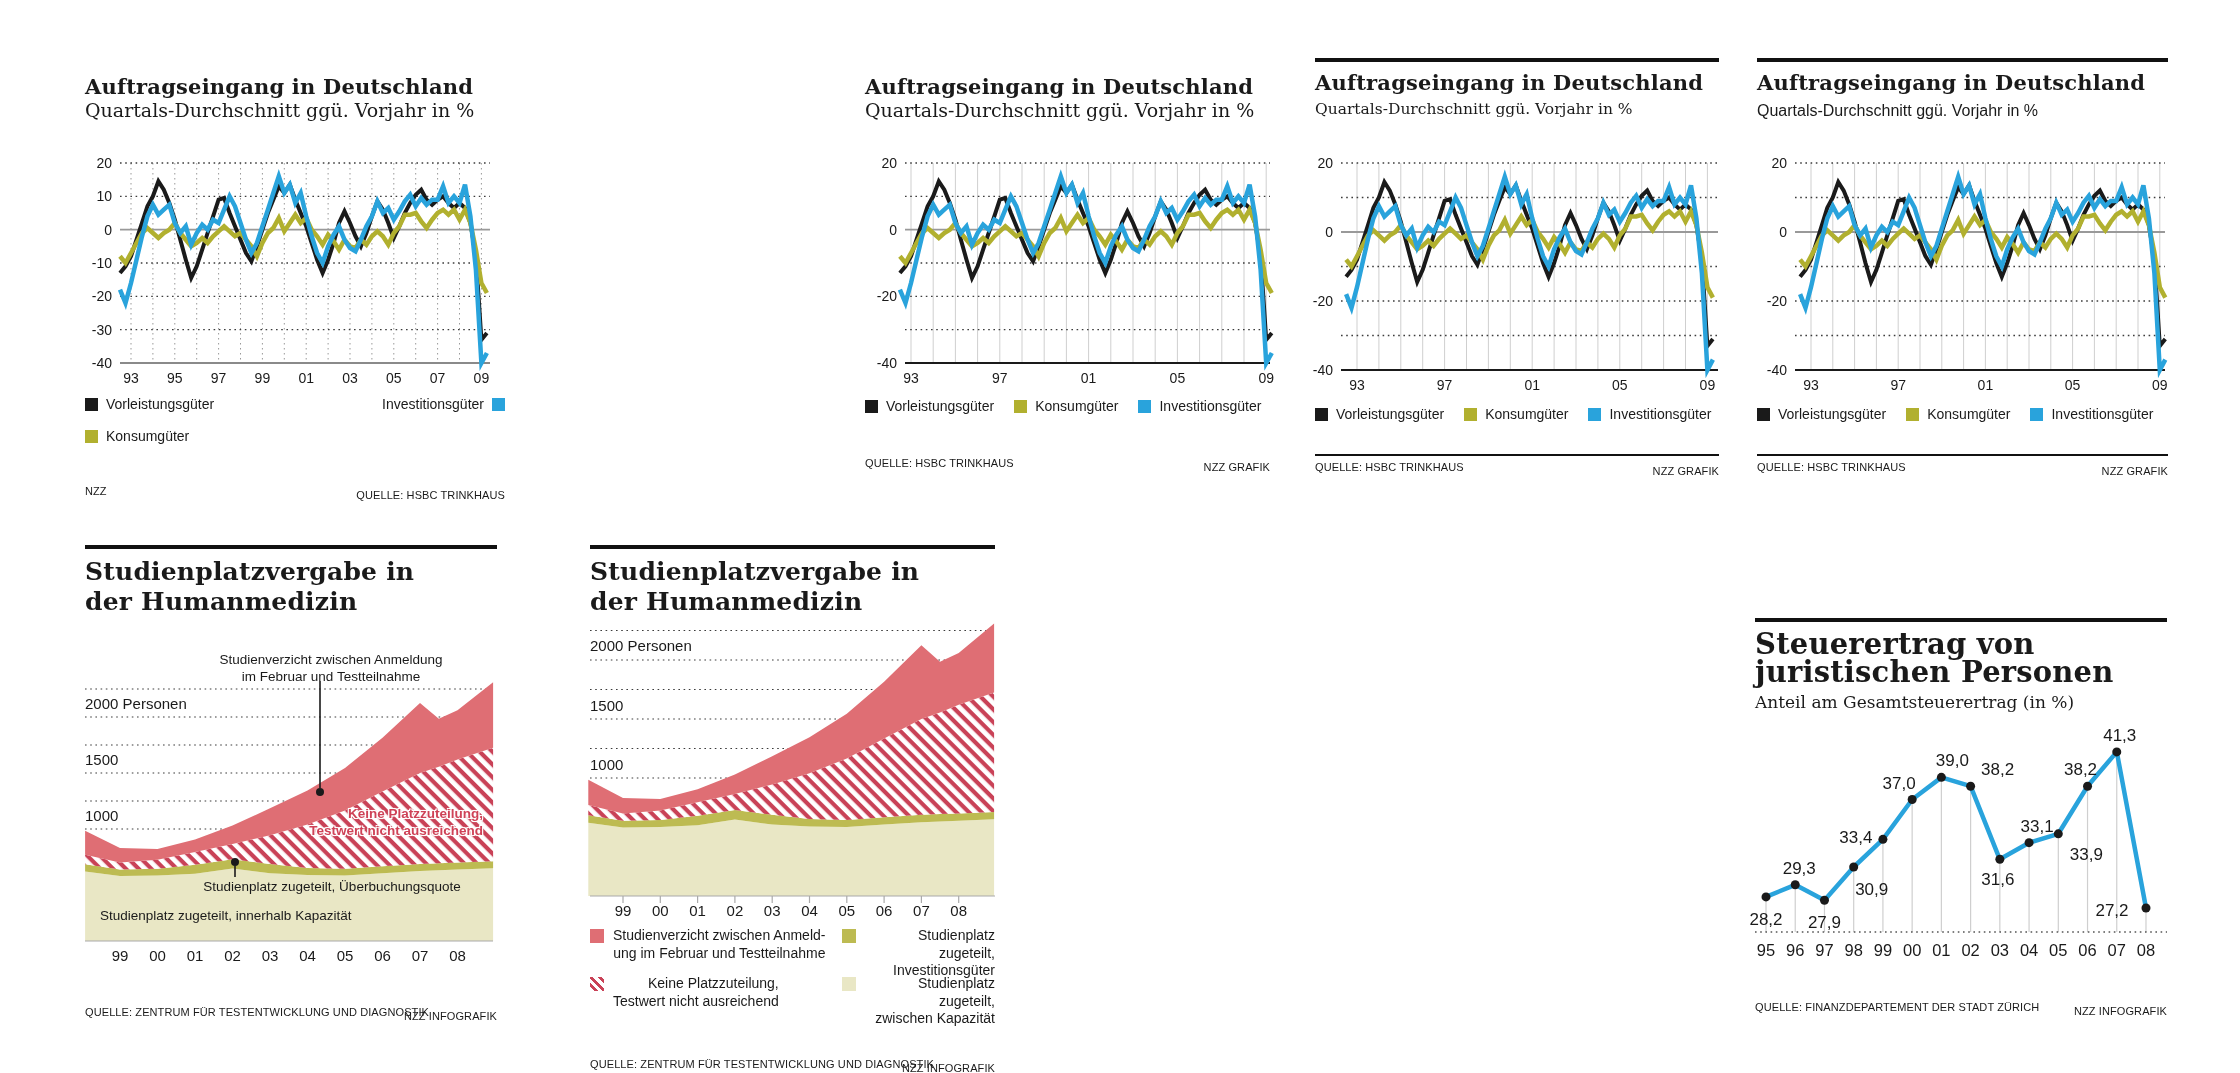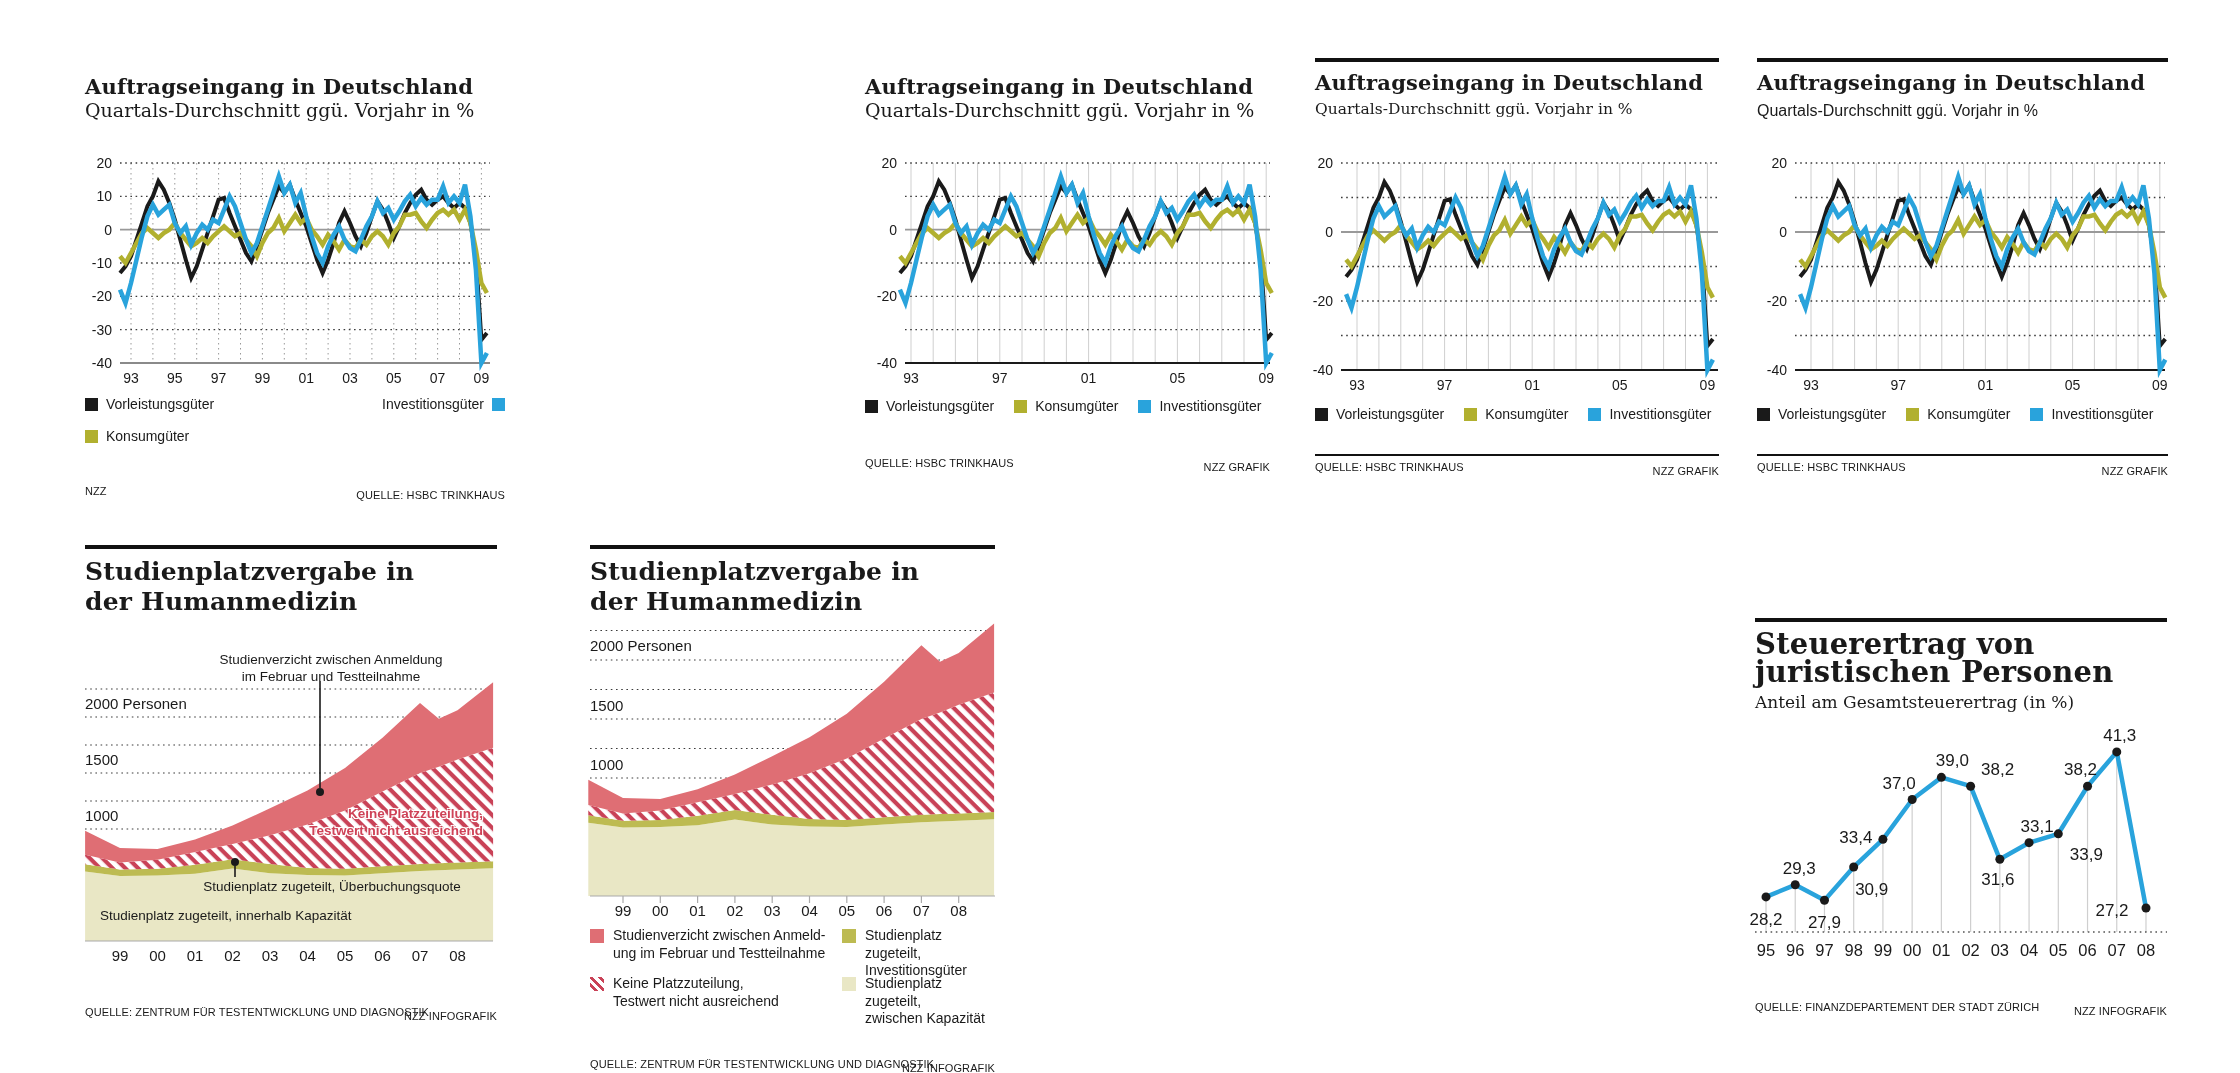--- a/index.html
+++ b/index.html
@@ -21,21 +21,21 @@
   .lg-inline{display:flex;gap:20px;}
   .footer{position:absolute;left:0;width:100%;font-size:11px;font-weight:400;letter-spacing:.1px;white-space:nowrap;margin-top:25px;}
   .footer .fr{position:absolute;right:0;top:4px;}
   .ann{position:absolute;font-size:13.5px;line-height:17px;}
   .ann.center{text-align:center;}
   .ann.red{color:#cf4257;font-weight:700;text-align:right;
     text-shadow:0 0 2px #fff,0 0 2px #fff,1px 1px 0 #fff,-1px -1px 0 #fff,1px -1px 0 #fff,-1px 1px 0 #fff;}
   .ylab{position:absolute;font-size:15px;white-space:nowrap;}
   .leg2{position:absolute;font-size:14px;line-height:17.5px;}
   .leg2 .sw2{position:absolute;left:0;top:2px;width:14px;height:14px;}
-  .leg2 .tx{margin-left:23px;}
+  .leg2 .tx{margin-left:23px;text-align:right;}
 </style>
 </head>
 <body>
 
 <div class="chart" id="c1" style="left:85px;top:70px;width:420px;height:410px">
   <div class="ttl" style="top:4px">Auftragseingang in Deutschland</div>
   <div class="sub-serif" style="top:29px">Quartals-Durchschnitt ggü. Vorjahr in %</div>
   <svg id="c1svg" width="420" height="320">
       <line x1="46" y1="93" x2="46" y2="293" stroke="#999" stroke-width="1" stroke-dasharray="1.5 3.5"></line>
       <line x1="67.9" y1="93" x2="67.9" y2="293" stroke="#999" stroke-width="1" stroke-dasharray="1.5 3.5"></line>

